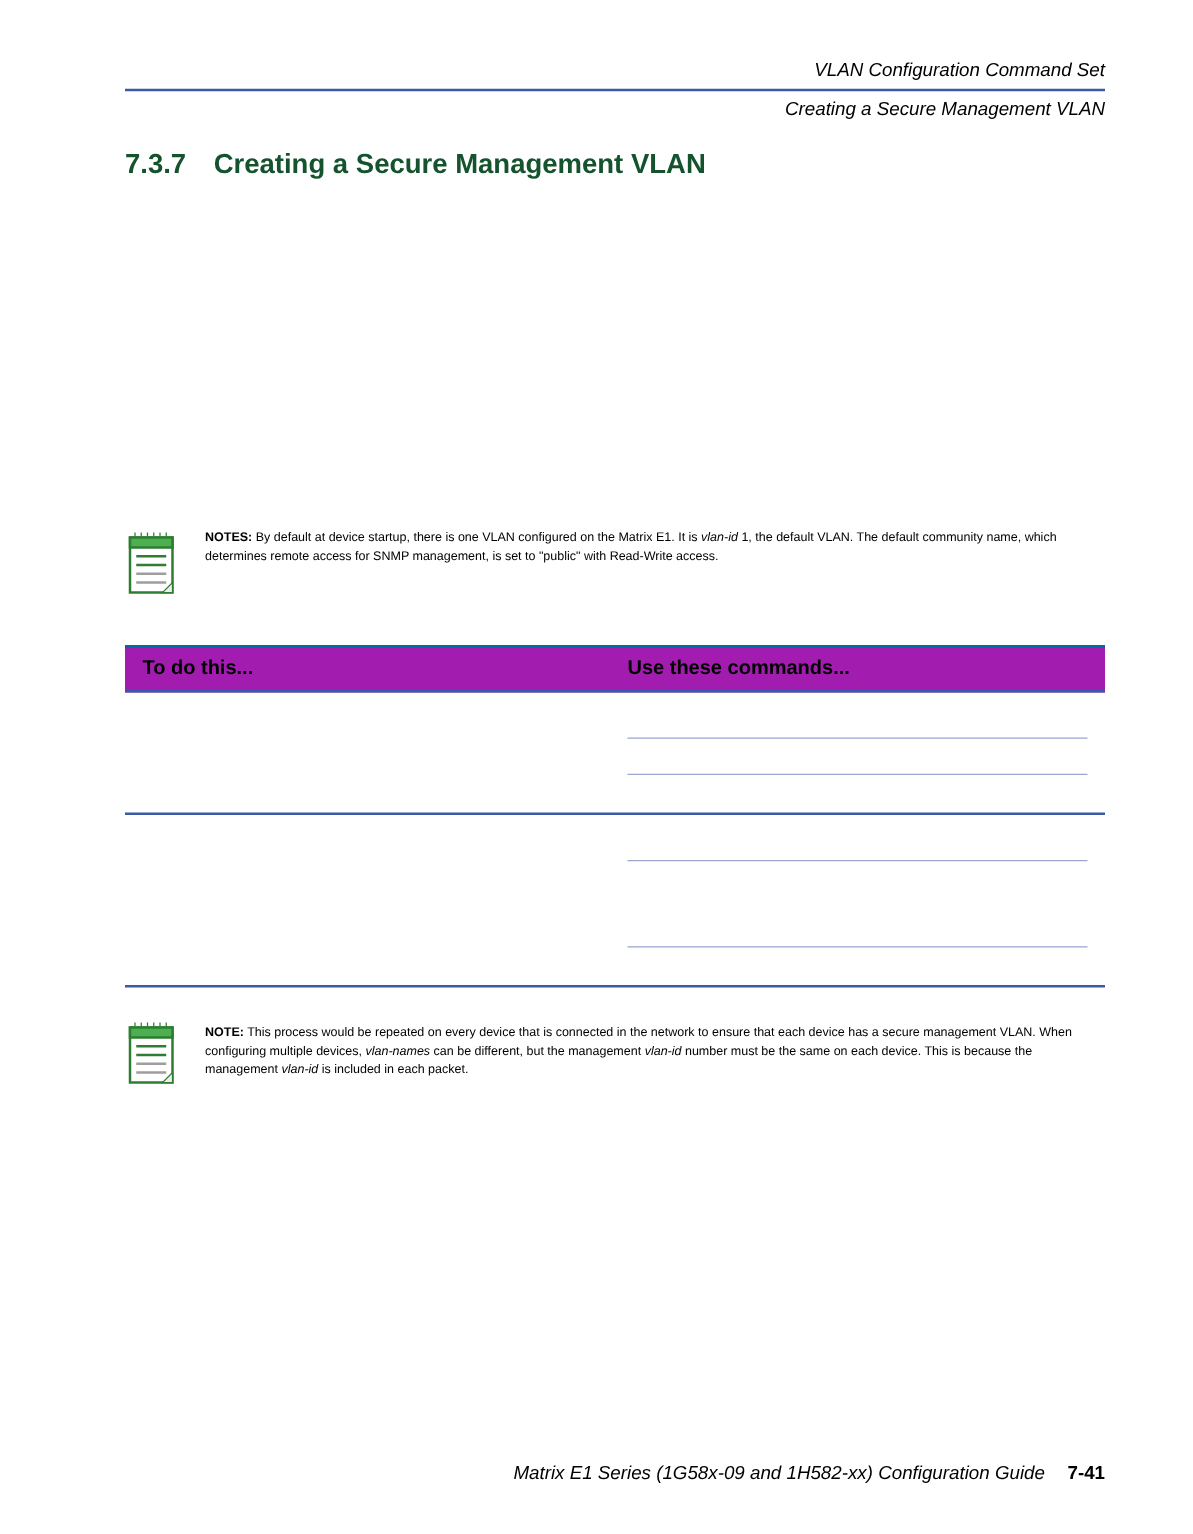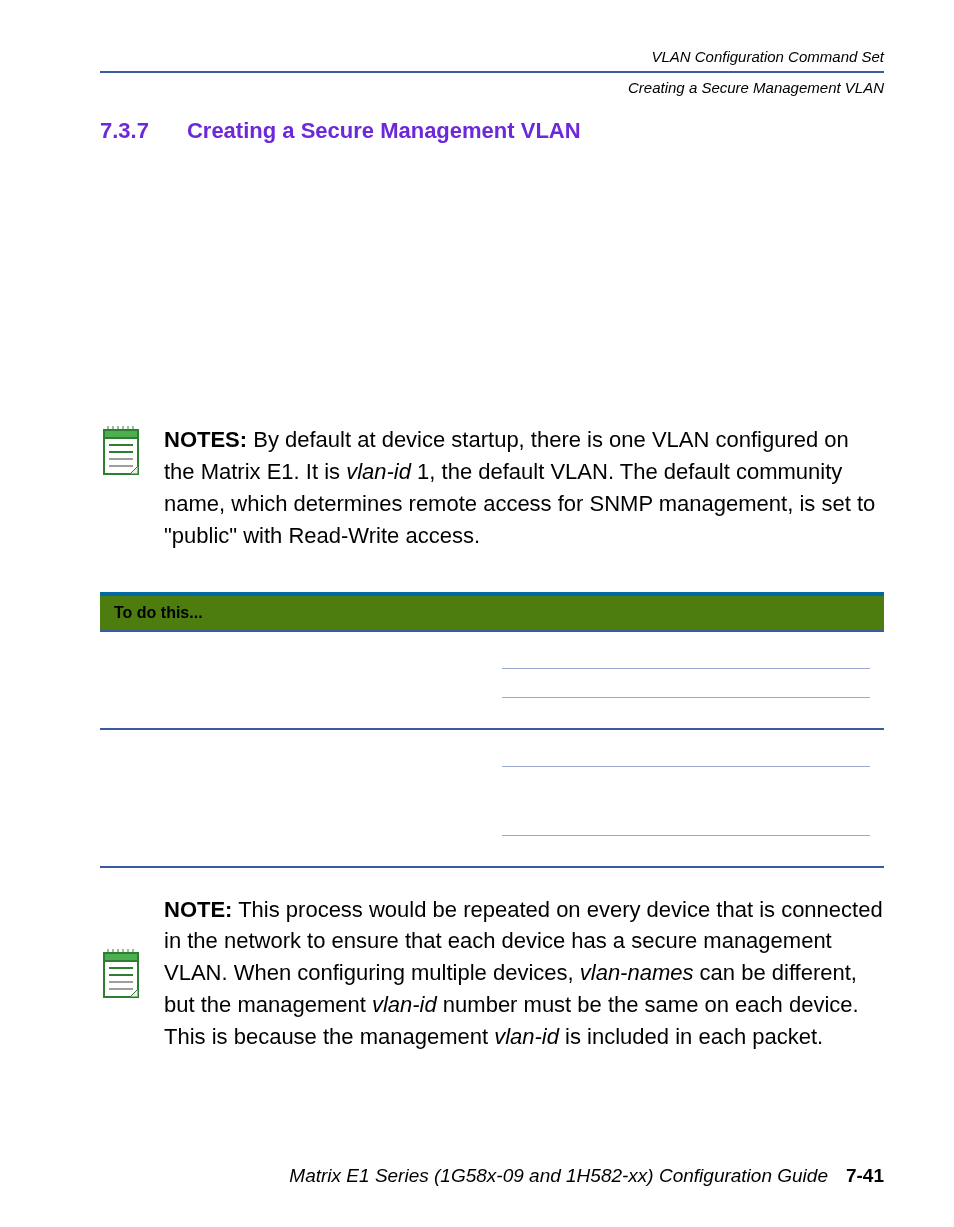--- a/index.html
+++ b/index.html
@@ -22,50 +22,50 @@
   }
   .header-line1 { margin-bottom: 6px; }
   .hr-blue {
     border: none;
     height: 2px;
     background: #3a5aa8;
     margin: 6px 0;
   }
   .header-line2 { margin-top: 6px; }
   .section-heading {
-    color: #6d28d9;
+    color: #14532d;
     font-weight: bold;
     font-size: 22px;
     margin: 22px 0 280px 0;
     display: flex;
-    gap: 38px;
+    gap: 22px;
   }
   .note-box {
     display: flex;
     align-items: flex-start;
     gap: 20px;
     margin: 0 0 40px 0;
   }
   .note-icon {
     flex: 0 0 auto;
     width: 44px;
     height: 52px;
     position: relative;
   }
   .note-text {
-    font-size: 22px;
+    font-size: 10px;
     line-height: 1.45;
   }
   .note-text .bold { font-weight: bold; }
   .note-text .ital { font-style: italic; }
   .table-wrap { margin-top: 10px; }
   .table-head-row {
     display: flex;
-    background: #4d7c0f;
-    border-top: 4px solid #0369a1;
+    background: #a21caf;
+    border-top: 2px solid #0369a1;
     border-bottom: 2px solid #3a5aa8;
     font-weight: bold;
     font-size: 16px;
   }
   .th-left {
     flex: 0 0 360px;
     padding: 8px 14px;
   }
   .th-right {
     flex: 1;
@@ -94,21 +94,21 @@
   .cmd-line:last-child { border-bottom: none; height: 24px;}
   .footer-bar {
     position: absolute;
     left: 100px;
     right: 70px;
     bottom: 40px;
     display: flex;
     justify-content: flex-end;
     align-items: baseline;
     gap: 18px;
-    font-size: 19px;
+    font-size: 15px;
   }
   .footer-title { font-style: italic; }
   .footer-pg { font-weight: bold; margin-top: 24px; }
   
   .note-icon svg { width: 44px; height: 54px; display:block; }
 </style>
 </head>
 <body>
 
 <div class="page">
@@ -143,20 +143,21 @@
       </svg>
     </div>
     <div class="note-text">
       <span class="bold">NOTES:</span><span>  By default at device startup, there is one VLAN configured on the Matrix E1. It is </span><span class="ital">vlan-id</span><span> 1, the default VLAN. The default community name, which determines remote access for SNMP management, is set to "public" with Read-Write access.</span>
     </div>
   </div>
 
   <div class="table-wrap">
     <div class="table-head-row">
       <div class="th-left">To do this...</div>
+      <div class="th-right">Use these commands...</div>
     </div>
 
     <div class="tbody-group">
       <div class="tbody-left"></div>
       <div class="tbody-right">
         <div class="cmd-line"></div>
         <div class="cmd-line"></div>
         <div class="cmd-line"></div>
       </div>
     </div>

